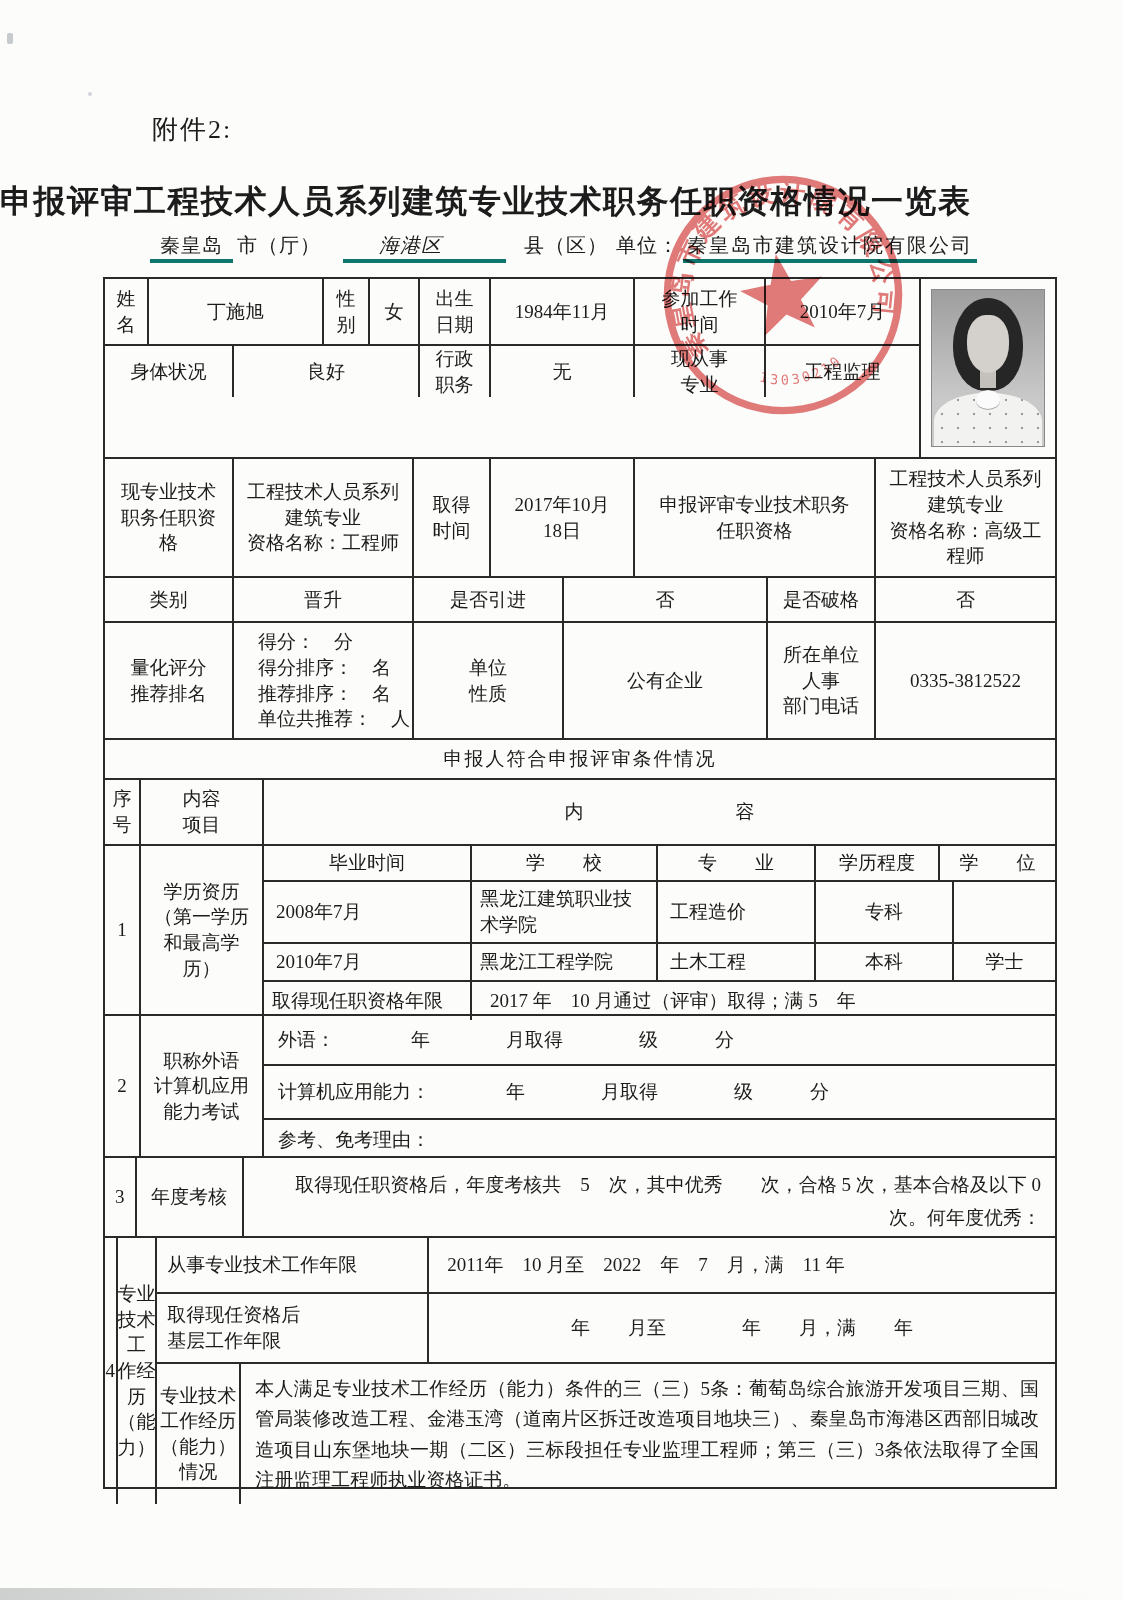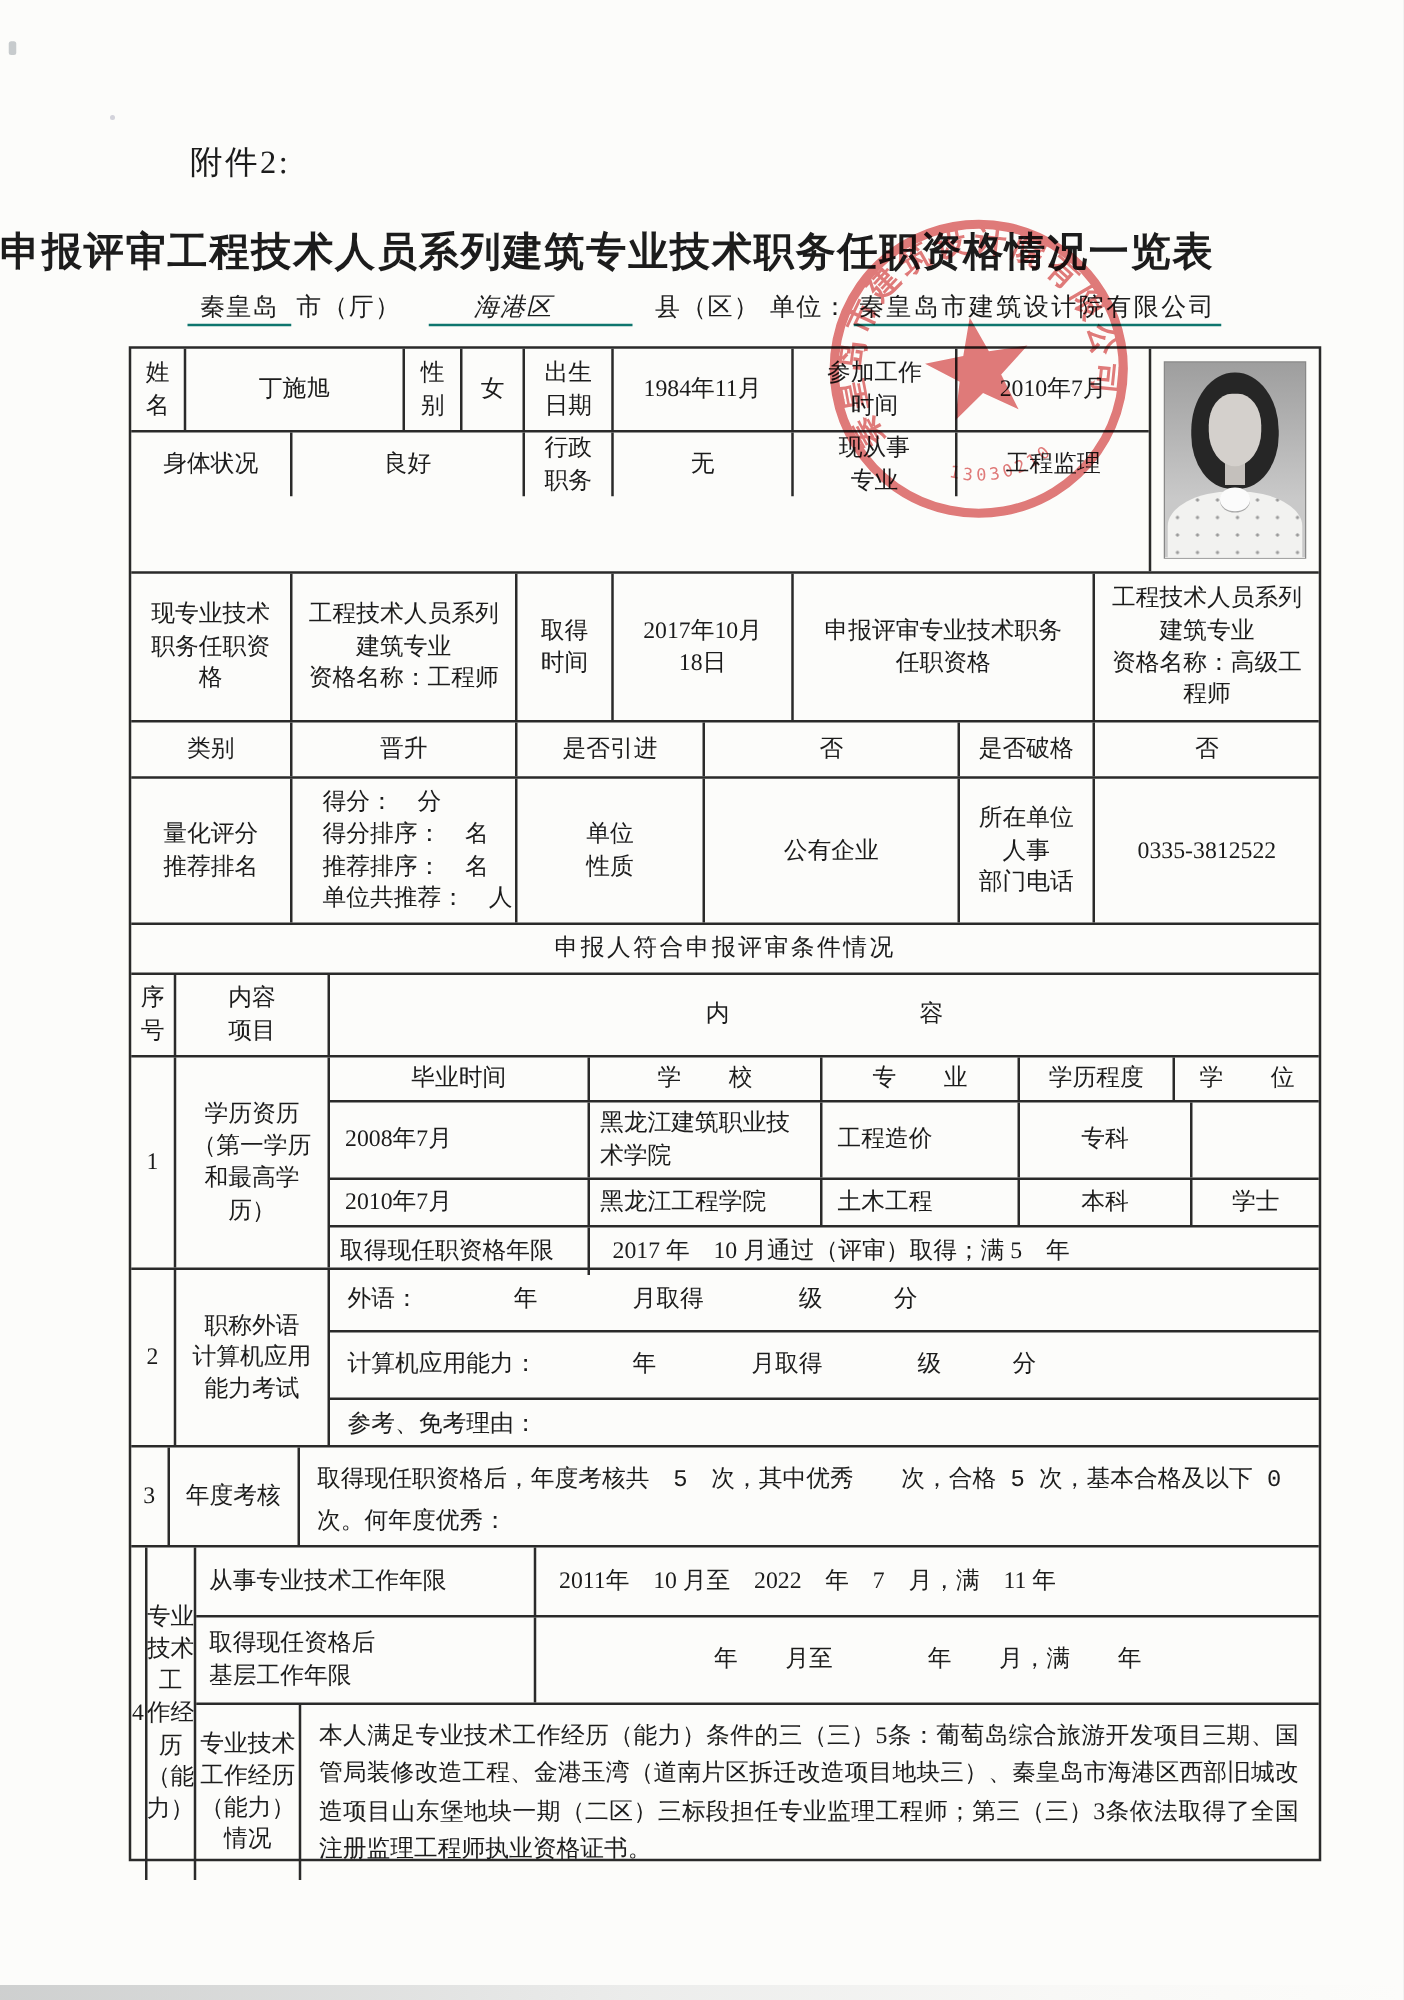--- a/index.html
+++ b/index.html
@@ -7,42 +7,42 @@
     position:relative;width:1123px;height:1600px;margin:0 auto;
     background:#fcfcfa;overflow:hidden;
     font-family:"Liberation Serif","DejaVu Serif",serif;
     color:#1c1c1c;
   }
   
   .attachment{position:absolute;left:152px;top:112px;font-size:26px;letter-spacing:2px;}
   .title{position:absolute;left:0;top:180px;width:100%;text-align:left;
          font-size:32px;font-weight:700;letter-spacing:1.5px;}
   .subline{position:absolute;left:150px;top:232px;font-size:20px;letter-spacing:1px;white-space:nowrap;}
-  .subline .u{border-bottom:2px solid #0f766e;display:inline-block;}
+  .subline .u{border-bottom:4px solid #0f766e;display:inline-block;}
   .u.city{padding:0 10px;}
   .u.district{padding:0 64px 0 36px;margin-left:18px;margin-right:14px;font-style:italic;}
   .u.unit{padding:0 4px;letter-spacing:2px;}
   .plain{padding:0 4px;}
 
   
   .tbl{position:absolute;left:103px;top:277px;width:950px;height:1208px;
        border:2px solid #2a2a2a;display:flex;flex-direction:column;
        font-size:19px;line-height:1.35;}
   .band{display:flex;border-top:2px solid #2a2a2a;flex:0 0 auto;}
   .band:first-child{border-top:none;}
   .cell{border-left:2px solid #2a2a2a;box-sizing:border-box;
         display:flex;align-items:center;justify-content:center;
         text-align:center;white-space:pre-line;overflow:hidden;}
   .band > .cell:first-child, .band > .col:first-child{border-left:none;}
   .col{border-left:2px solid #2a2a2a;box-sizing:border-box;display:flex;flex-direction:column;}
   .col .sub{display:flex;border-top:2px solid #2a2a2a;flex:0 0 auto;}
   .col .sub:first-child{border-top:none;}
   .sub > .cell:first-child{border-left:none;}
   .left{justify-content:flex-start;text-align:left;padding-left:12px;}
-  .blocktext{display:block;text-align:left;padding:10px 14px;line-height:1.75;font-family:Liberation Mono, monospace;}
+  .blocktext{display:block;text-align:right;padding:10px 14px;line-height:1.75;}
   .just{display:block;text-align:justify;padding:10px 16px 8px 14px;line-height:1.6;}
   .flex1{flex:1 1 auto;}
 
   
   .h65{height:65px}.h113{flex:1}.h117{height:117px}.h43{height:43px}.h115{height:115px}
   .h38{height:38px}.h64{height:64px}.h34{height:34px}.h60{height:60px}.h36{height:36px}
   .h48{height:48px}.h52{height:52px}.h40{height:40px}.h78{height:78px}
   .h54{height:54px}.h68{height:68px}
 
   

